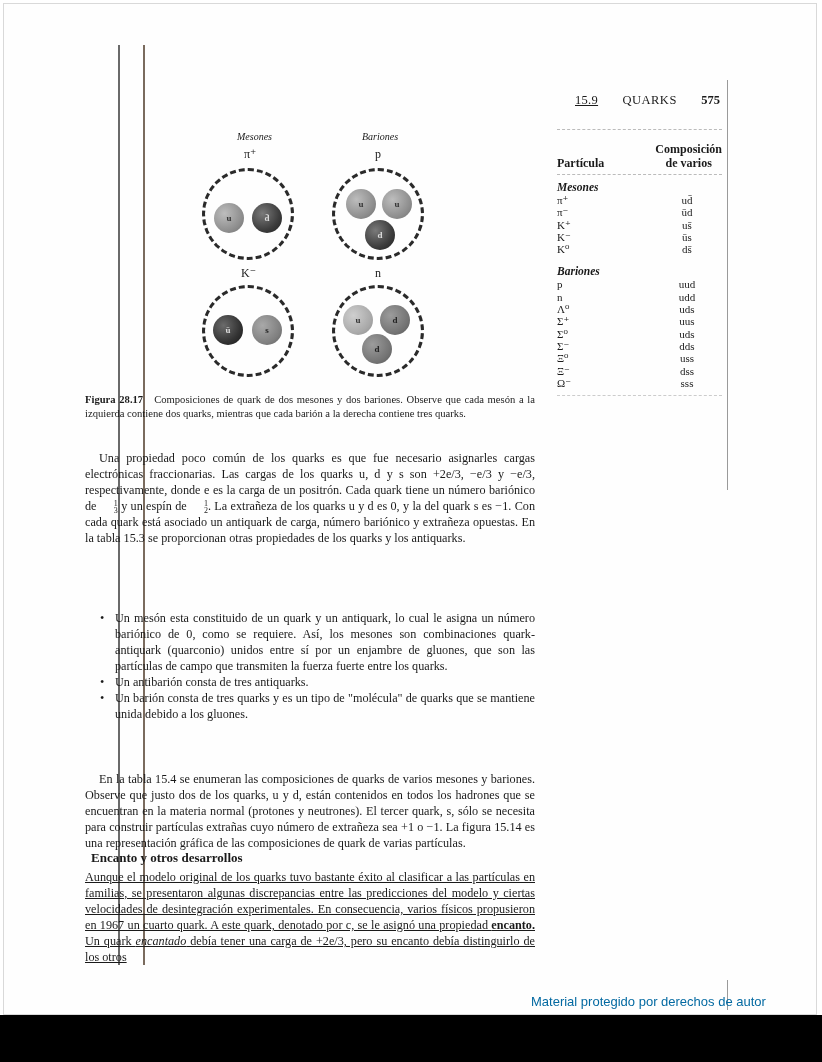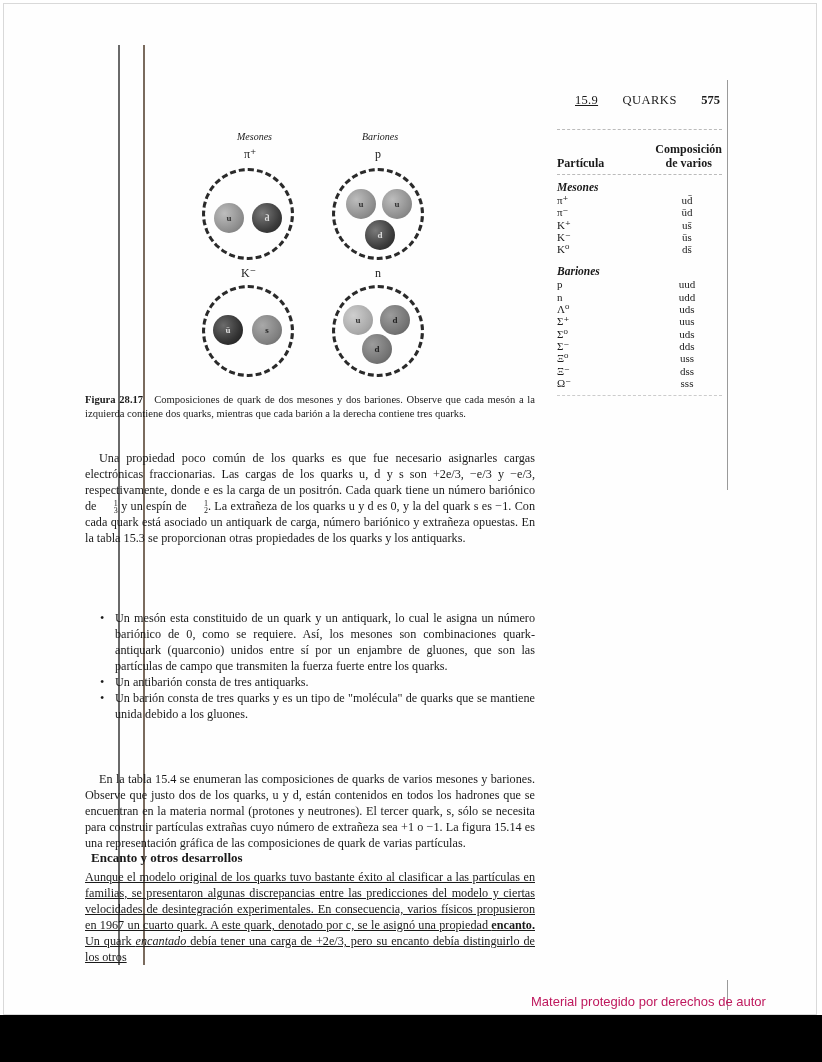--- a/index.html
+++ b/index.html
@@ -55,21 +55,21 @@
 
   .body-text { position:absolute; left:85px; width:450px; font-size:12.2px; line-height:16px; text-align:justify; }
   .body-text p { margin:0; text-indent:14px; }
   .body-text p.noindent { text-indent:0; }
   .bullets { position:absolute; left:100px; width:435px; font-size:12.2px; line-height:16px; text-align:justify; }
   .bullet { position:relative; padding-left:15px; }
   .bullet::before { content:"\2022"; position:absolute; left:0; top:0; }
   .section-head { position:absolute; left:85px; top:850px; font-weight:bold; font-size:13px;margin-left:6px; }
   .frac { display:inline-block; font-size:8px; line-height:7px; vertical-align:middle; text-align:center; }
   .frac span { display:block; }
-  .watermark { position:absolute; left:531px; top:994px; font-family:"Liberation Sans","DejaVu Sans",sans-serif; font-size:13px; color:#be185d; }
+  .watermark { position:absolute; left:531px; top:994px; font-family:"Liberation Sans","DejaVu Sans",sans-serif; font-size:13px; color:#0369a1; }
 </style>
 </head>
 <body>
 
 <div class="page-frame"></div>
 <div class="bottom-bar"></div>
 
 <div class="vline left1"></div>
 <div class="vline left2"></div>
 <div class="vline right1"></div>

